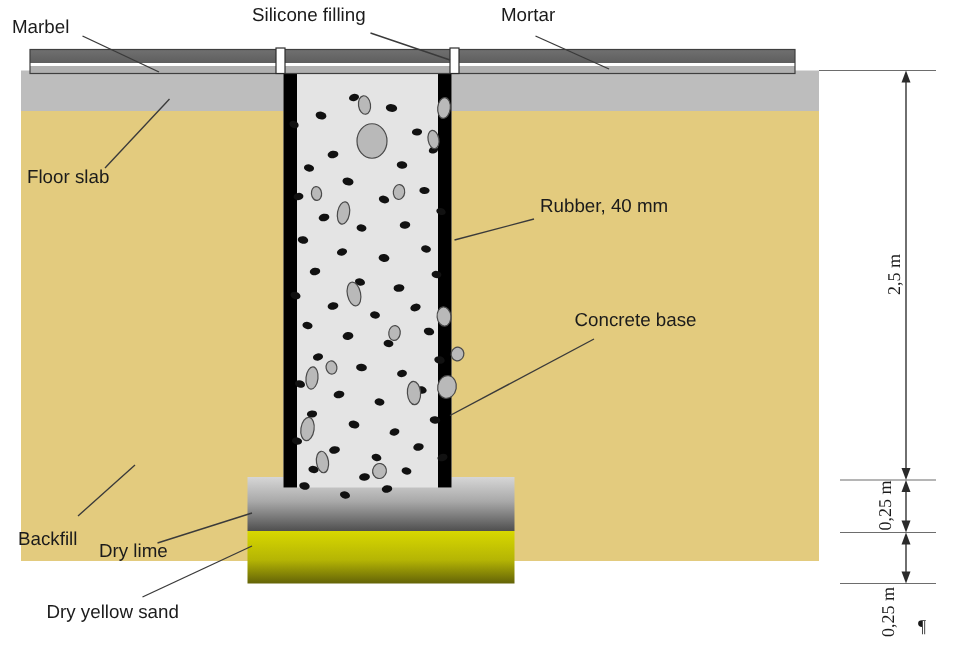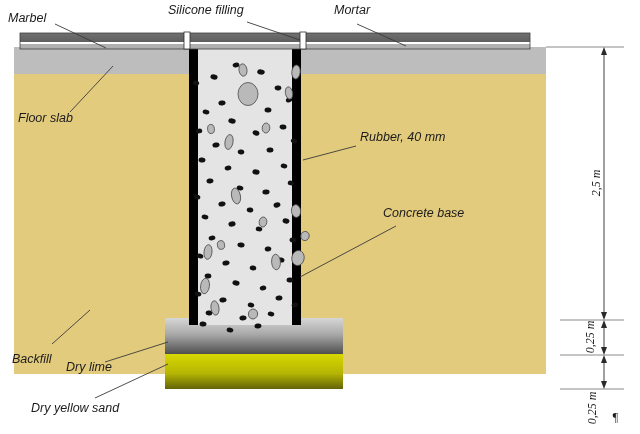--- a/index.html
+++ b/index.html
@@ -1,20 +1,20 @@
 <!DOCTYPE html>
 <html><head>
 <meta charset="utf-8">
 <style>
   html,body{margin:0;padding:0;background:#ffffff;}
   body{
     width:640px;height:434px;overflow:hidden;position:relative;
     font-family:"Liberation Sans", sans-serif;
   }
-  #stage{position:absolute;left:0;top:0;width:640px;height:434px;font-style:italic;}
+  #stage{position:absolute;left:0;top:0;width:640px;height:434px;}
   svg{display:block;}
   .lbl{
     font-family:"Liberation Sans", sans-serif;
     font-size:12.5px;
     fill:#1b1b1b;
   }
   .dimlbl{
     font-family:"Liberation Serif", serif;
     font-size:12px;
     fill:#1b1b1b;

